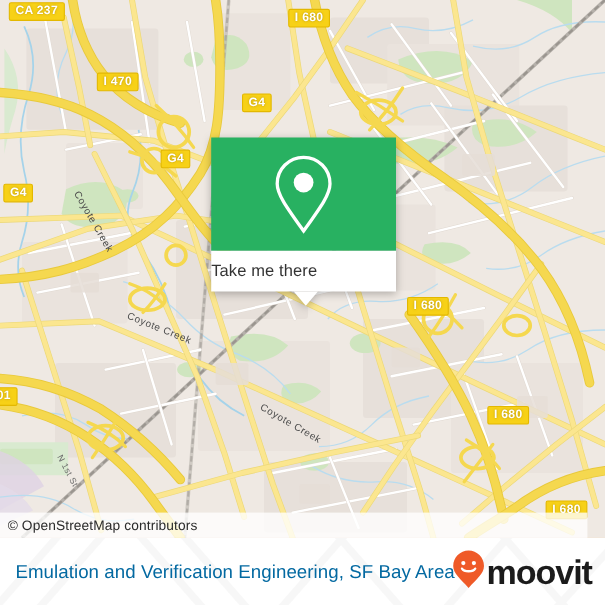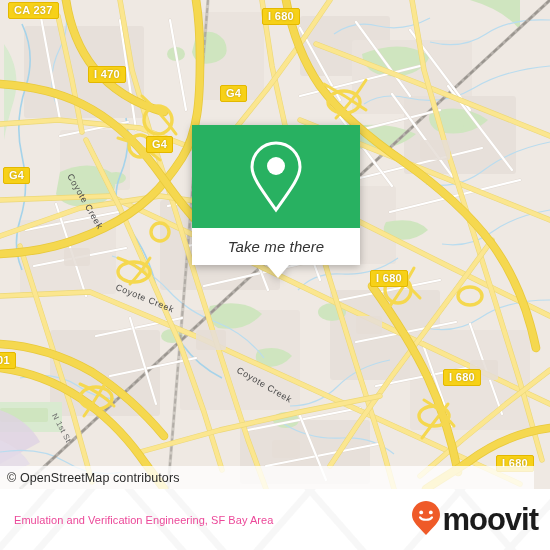--- a/index.html
+++ b/index.html
@@ -60,21 +60,21 @@
     filter:drop-shadow(0 2px 4px rgba(0,0,0,.28));
   }
   .popup-head{
     width:100%;height:103px;
     background:#28b161;
     display:flex;align-items:center;justify-content:center;
   }
   .popup-body{
     width:100%;height:37px;
     background:#ffffff;
-    display:flex;align-items:center;justify-content:center;font-style:italic;
+    display:flex;align-items:center;
   }
   .popup-body span{
     font-size:15px;color:#333333;letter-spacing:.1px;
   }
   .popup-tail{
     position:absolute;
     left:75px;top:140px;
     width:0;height:0;
     border-left:11px solid transparent;
     border-right:11px solid transparent;
@@ -100,21 +100,21 @@
   }
   .footer-watermark{position:absolute;left:0;top:0;width:550px;height:61px;opacity:.5;}
   .footer-inner{
     position:relative;
     width:100%;height:100%;
     display:flex;align-items:center;
     padding:0 14px;
     box-sizing:border-box;
   }
   .footer-title{
-    font-size:11px;color:#ec4899;letter-spacing:.05px;
+    font-size:17px;color:#0369a1;letter-spacing:.05px;
     white-space:nowrap;
   }
   .logo{
     position:absolute;right:12px;top:50%;transform:translateY(-50%);
     display:flex;align-items:center;
   }
   .logo-word{
     font-size:31px;font-weight:bold;color:#1b1b1b;
     letter-spacing:-1.0px;line-height:31px;margin-left:1px;
   }

